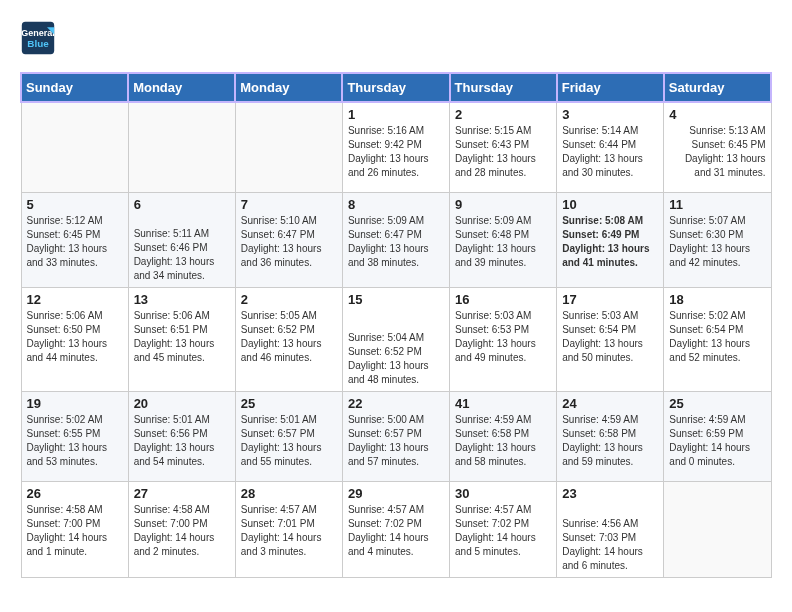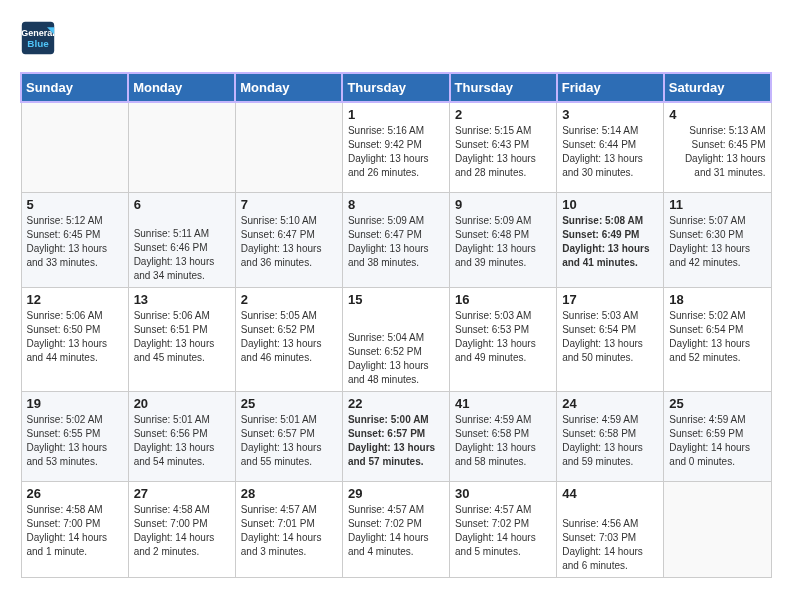--- a/index.html
+++ b/index.html
@@ -278,21 +278,21 @@
         </td>
         <td>
           <div class="day-num">25</div>
           <div class="cell-info" style="white-space: pre-line;">Sunrise: 5:01 AM
 Sunset: 6:57 PM
 Daylight: 13 hours
 and 55 minutes.</div>
         </td>
         <td>
           <div class="day-num">22</div>
-          <div class="cell-info" style="white-space: pre-line; font-weight: bold;">Sunrise: 5:00 AM
+          <div class="cell-info" style="white-space: pre-line;">Sunrise: 5:00 AM
 Sunset: 6:57 PM
 Daylight: 13 hours
 and 57 minutes.</div>
         </td>
         <td>
           <div class="day-num">41</div>
           <div class="cell-info" style="white-space: pre-line;">Sunrise: 4:59 AM
 Sunset: 6:58 PM
 Daylight: 13 hours
 and 58 minutes.</div>
@@ -342,21 +342,21 @@
 and 4 minutes.</div>
         </td>
         <td>
           <div class="day-num">30</div>
           <div class="cell-info" style="white-space: pre-line;">Sunrise: 4:57 AM
 Sunset: 7:02 PM
 Daylight: 14 hours
 and 5 minutes.</div>
         </td>
         <td>
-          <div class="day-num">44</div>
+          <div class="day-num">23</div>
           <div class="cell-info" style="white-space: pre-line; margin-top: 16px;">Sunrise: 4:56 AM
 Sunset: 7:03 PM
 Daylight: 14 hours
 and 6 minutes.</div>
         </td>
         <td class="empty"></td>
       </tr>
     </tbody>
 </table>
 

